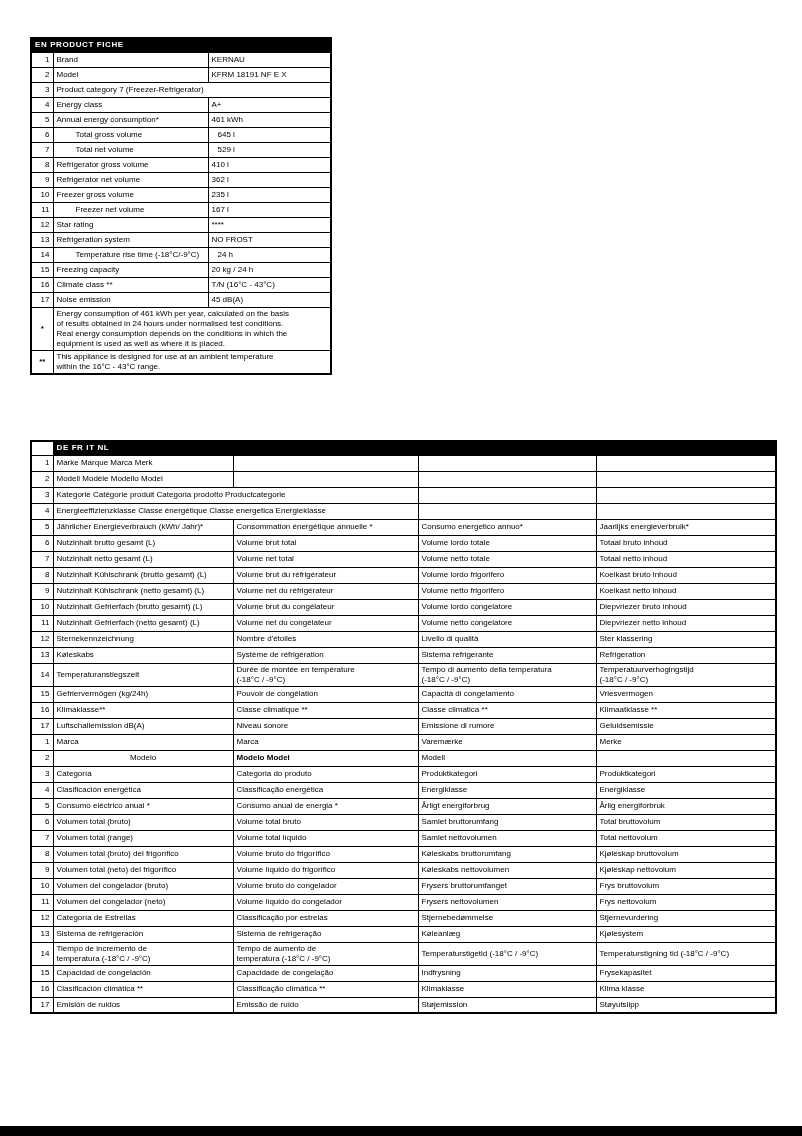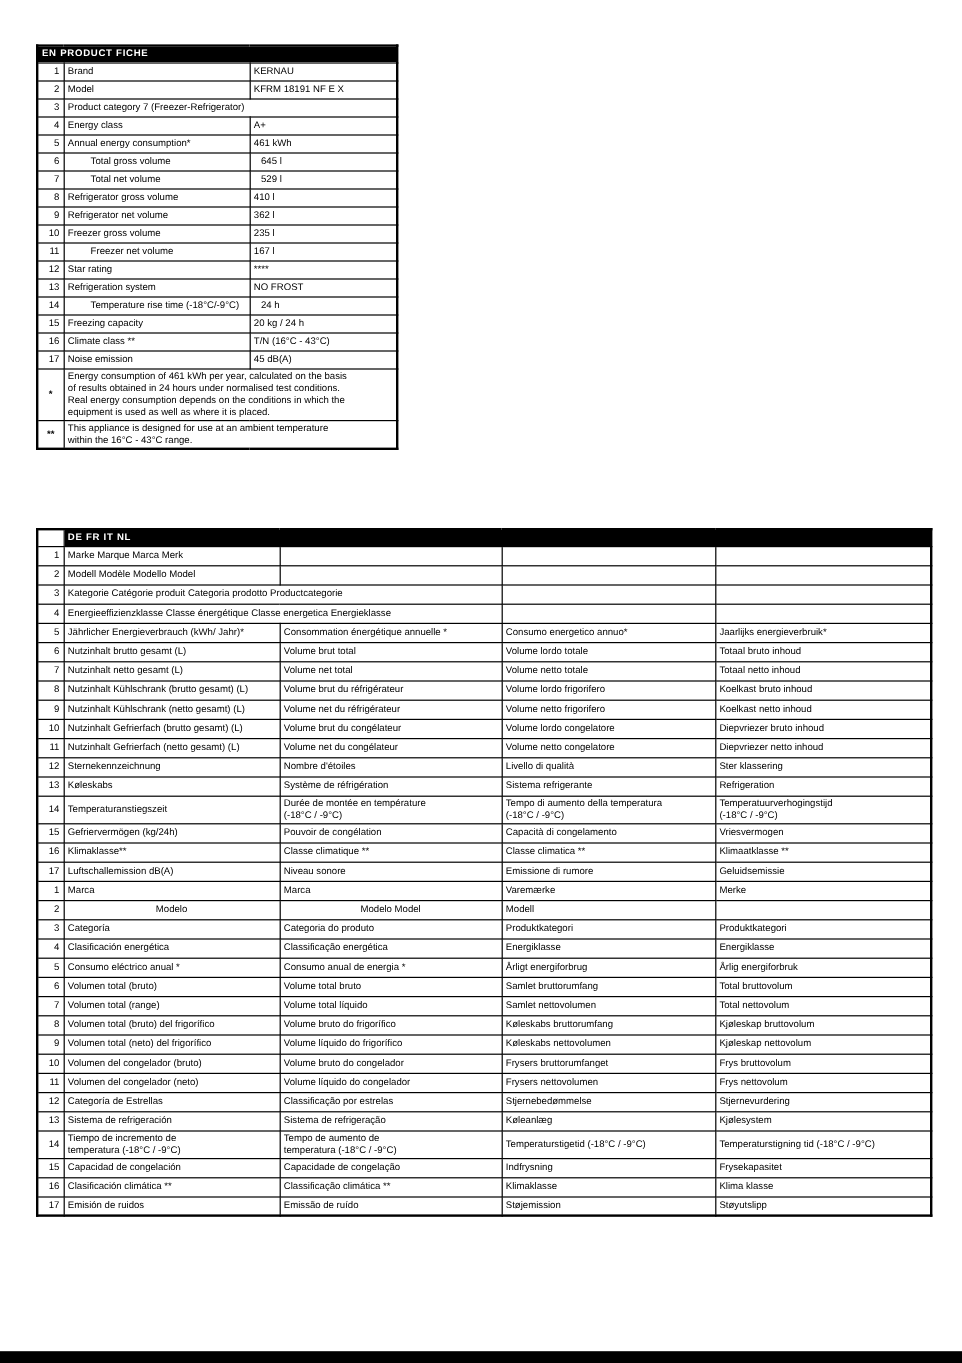--- a/index.html
+++ b/index.html
@@ -312,21 +312,21 @@
         <tr>
           <td class="num">1</td>
           <td class="cell">Marca</td>
           <td class="cell">Marca</td>
           <td class="cell">Varemærke</td>
           <td class="cell">Merke</td>
         </tr>
         <tr>
           <td class="num">2</td>
           <td class="cell" style="text-align: center;">Modelo</td>
-          <td class="cell" style="text-align: center;">Modelo Model</td>
+          <td class="cell" style="text-align: left; font-weight: bold;">Modelo Model</td>
           <td class="cell" style="text-align: left;">Modell</td>
           <td class="cell" style="text-align: left;"></td>
         </tr>
         <tr>
           <td class="num">3</td>
           <td class="cell">Categoría</td>
           <td class="cell">Categoria do produto</td>
           <td class="cell">Produktkategori</td>
           <td class="cell">Produktkategori</td>
         </tr>

